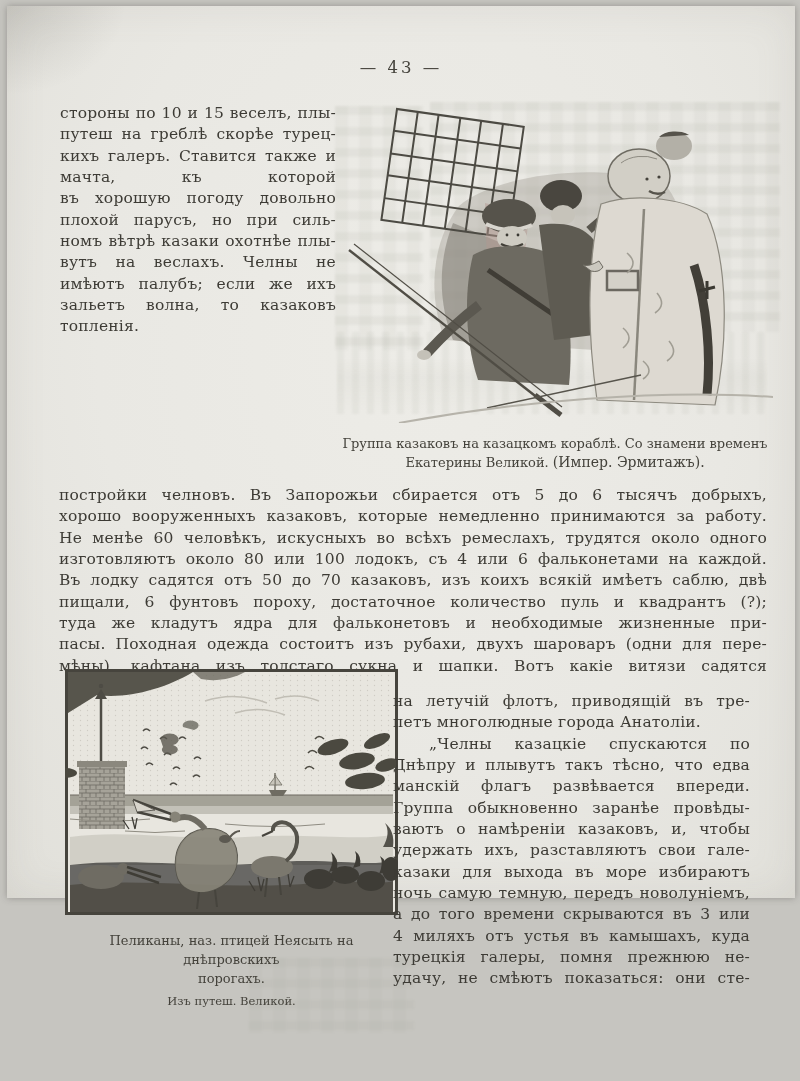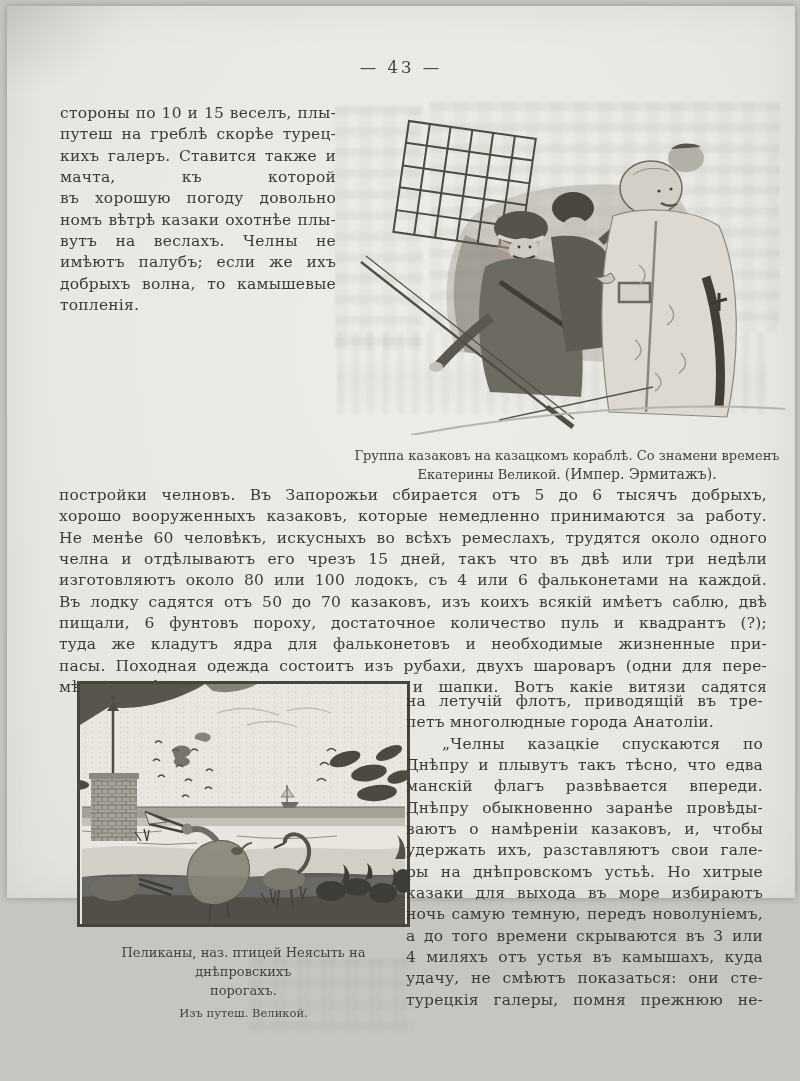--- a/index.html
+++ b/index.html
@@ -13,21 +13,21 @@
   .pagenum{position:absolute;top:52px;left:0;width:100%;text-align:center;
     font-size:16.5px;letter-spacing:3px;color:#45433c;}
   
   .tblock{position:absolute;}
   .tl{font-size:15.5px;line-height:21.35px;height:21.35px;overflow:hidden;
     text-align:justify;text-align-last:justify;letter-spacing:.2px;color:#3d3b35;}
   .tl.last{text-align-last:left;}
   .tl.ind{padding-left:36px;}
   .para2gap{height:9px;}
   
-  figure{margin:15px;padding:0;position:absolute;}
+  figure{margin:3px;padding:0;position:absolute;}
   .caption{text-align:center;color:#44423b;}
   .cap-main{font-size:13px;line-height:19px;}
   .cap-note{font-size:14px;}
   .cap-src{font-size:11.5px;margin-top:6px;}
   
   .bleed{position:absolute;filter:blur(1.3px);opacity:.5;pointer-events:none;
     background:
       repeating-linear-gradient(180deg, rgba(122,125,108,.15) 0 9px, transparent 9px 21px),
       repeating-linear-gradient(90deg, rgba(122,125,108,.10) 0 13px, transparent 13px 24px);}
   .bleed-city{position:absolute;filter:blur(1.1px);opacity:.45;pointer-events:none;
@@ -48,24 +48,25 @@
 
     <div class="pagenum">— 43 —</div>
 
     <div class="tblock" style="left:53px;top:97px;width:276px;">
       <div>
           <div class="tl">стороны по 10 и 15 веселъ, плы-</div>
           <div class="tl">путеш на греблѣ скорѣе турец-</div>
           <div class="tl">кихъ галеръ. Ставится также и</div>
           <div class="tl">мачта, къ которой привязываютъ</div>
           <div class="tl">въ хорошую погоду довольно</div>
+          <div class="tl">плохой парусъ, но при силь-</div>
           <div class="tl">номъ вѣтрѣ казаки охотнѣе плы-</div>
           <div class="tl">вутъ на веслахъ. Челны не</div>
           <div class="tl">имѣютъ палубъ; если же ихъ</div>
-          <div class="tl">добрыхъ волна, то камышевые</div>
+          <div class="tl">зальетъ волна, то казаковъ</div>
           <div class="tl last">топленія.</div>
         </div>
       <div class="para2gap"></div>
     </div>
 
     <figure style="left:327px;top:94px;width:436px;">
       <svg width="436" height="320" viewBox="0 0 436 320">
 
         <path d="M122,103 C95,138 90,192 108,237 L332,252 C354,200 357,118 330,84 C282,58 162,68 122,103 Z" fill="#a8a59b" opacity="0.45"></path>
         <path d="M116,120 C100,160 102,202 116,237 L178,246 L184,148 Z" fill="#7f7c72" opacity="0.55"></path>
@@ -121,21 +122,20 @@
           <span>Екатерины Великой.</span>
           <span class="cap-note">(Импер. Эрмитажъ).</span>
         </div>
       </figcaption>
     </figure>
 
     <div class="tblock" style="left:52px;top:479px;width:708px;">
         <div class="tl">постройки челновъ. Въ Запорожьи сбирается отъ 5 до 6 тысячъ добрыхъ,</div>
         <div class="tl">хорошо вооруженныхъ казаковъ, которые немедленно принимаются за работу.</div>
         <div class="tl">Не менѣе 60 человѣкъ, искусныхъ во всѣхъ ремеслахъ, трудятся около одного</div>
-        <div class="tl">челна и отдѣлываютъ его чрезъ 15 дней, такъ что въ двѣ или три недѣли</div>
         <div class="tl">изготовляютъ около 80 или 100 лодокъ, съ 4 или 6 фальконетами на каждой.</div>
         <div class="tl">Въ лодку садятся отъ 50 до 70 казаковъ, изъ коихъ всякій имѣетъ саблю, двѣ</div>
         <div class="tl">пищали, 6 фунтовъ пороху, достаточное количество пуль и квадрантъ (?);</div>
         <div class="tl">туда же кладутъ ядра для фальконетовъ и необходимые жизненные при-</div>
         <div class="tl">пасы. Походная одежда состоитъ изъ рубахи, двухъ шароваръ (одни для пере-</div>
         <div class="tl">мѣны), кафтана изъ толстаго сукна и шапки. Вотъ какіе витязи садятся</div>
       </div>
 
     <figure style="left:55px;top:660px;width:333px;">
       <svg width="333" height="246" viewBox="0 0 333 246">
@@ -226,32 +226,31 @@
         </g>
         <path d="M318,178 q8,-14 2,-24 q10,8 8,24 z" fill="#53514a"></path>
       </svg>
       <figcaption class="caption" style="margin-top:12px;width:333px;">
         <div class="cap-main">Пеликаны, наз. птицей Неясыть на днѣпровскихъ</div>
         <div class="cap-main">порогахъ.</div>
         <div class="cap-src">Изъ путеш. Великой.</div>
       </figcaption>
     </figure>
 
-    <div class="tblock" style="left:399px;top:685px;width:357px;">
+    <div class="tblock" style="left:386px;top:685px;width:357px;">
         <div class="tl">на летучій флотъ, приводящій въ тре-</div>
         <div class="tl last">петъ многолюдные города Анатоліи.</div>
         <div class="tl ind">„Челны казацкіе спускаются по</div>
         <div class="tl">Днѣпру и плывутъ такъ тѣсно, что едва</div>
         <div class="tl">манскій флагъ развѣвается впереди.</div>
-        <div class="tl">Днѣпру обыкновенно заранѣе провѣды-</div>
+        <div class="tl">Группа обыкновенно заранѣе провѣды-</div>
         <div class="tl">ваютъ о намѣреніи казаковъ, и, чтобы</div>
         <div class="tl">удержать ихъ, разставляютъ свои гале-</div>
-        <div class="tl">ры на днѣпровскомъ устьѣ. Но хитрые</div>
         <div class="tl">казаки для выхода въ море избираютъ</div>
         <div class="tl">ночь самую темную, передъ новолуніемъ,</div>
         <div class="tl">а до того времени скрываются въ 3 или</div>
         <div class="tl">4 миляхъ отъ устья въ камышахъ, куда</div>
+        <div class="tl">турецкія галеры, помня прежнюю не-</div>
         <div class="tl">удачу, не смѣютъ показаться: они сте-</div>
-        <div class="tl">турецкія галеры, помня прежнюю не-</div>
       </div>
 
   </div>
 </div>
 
 </body></html>

